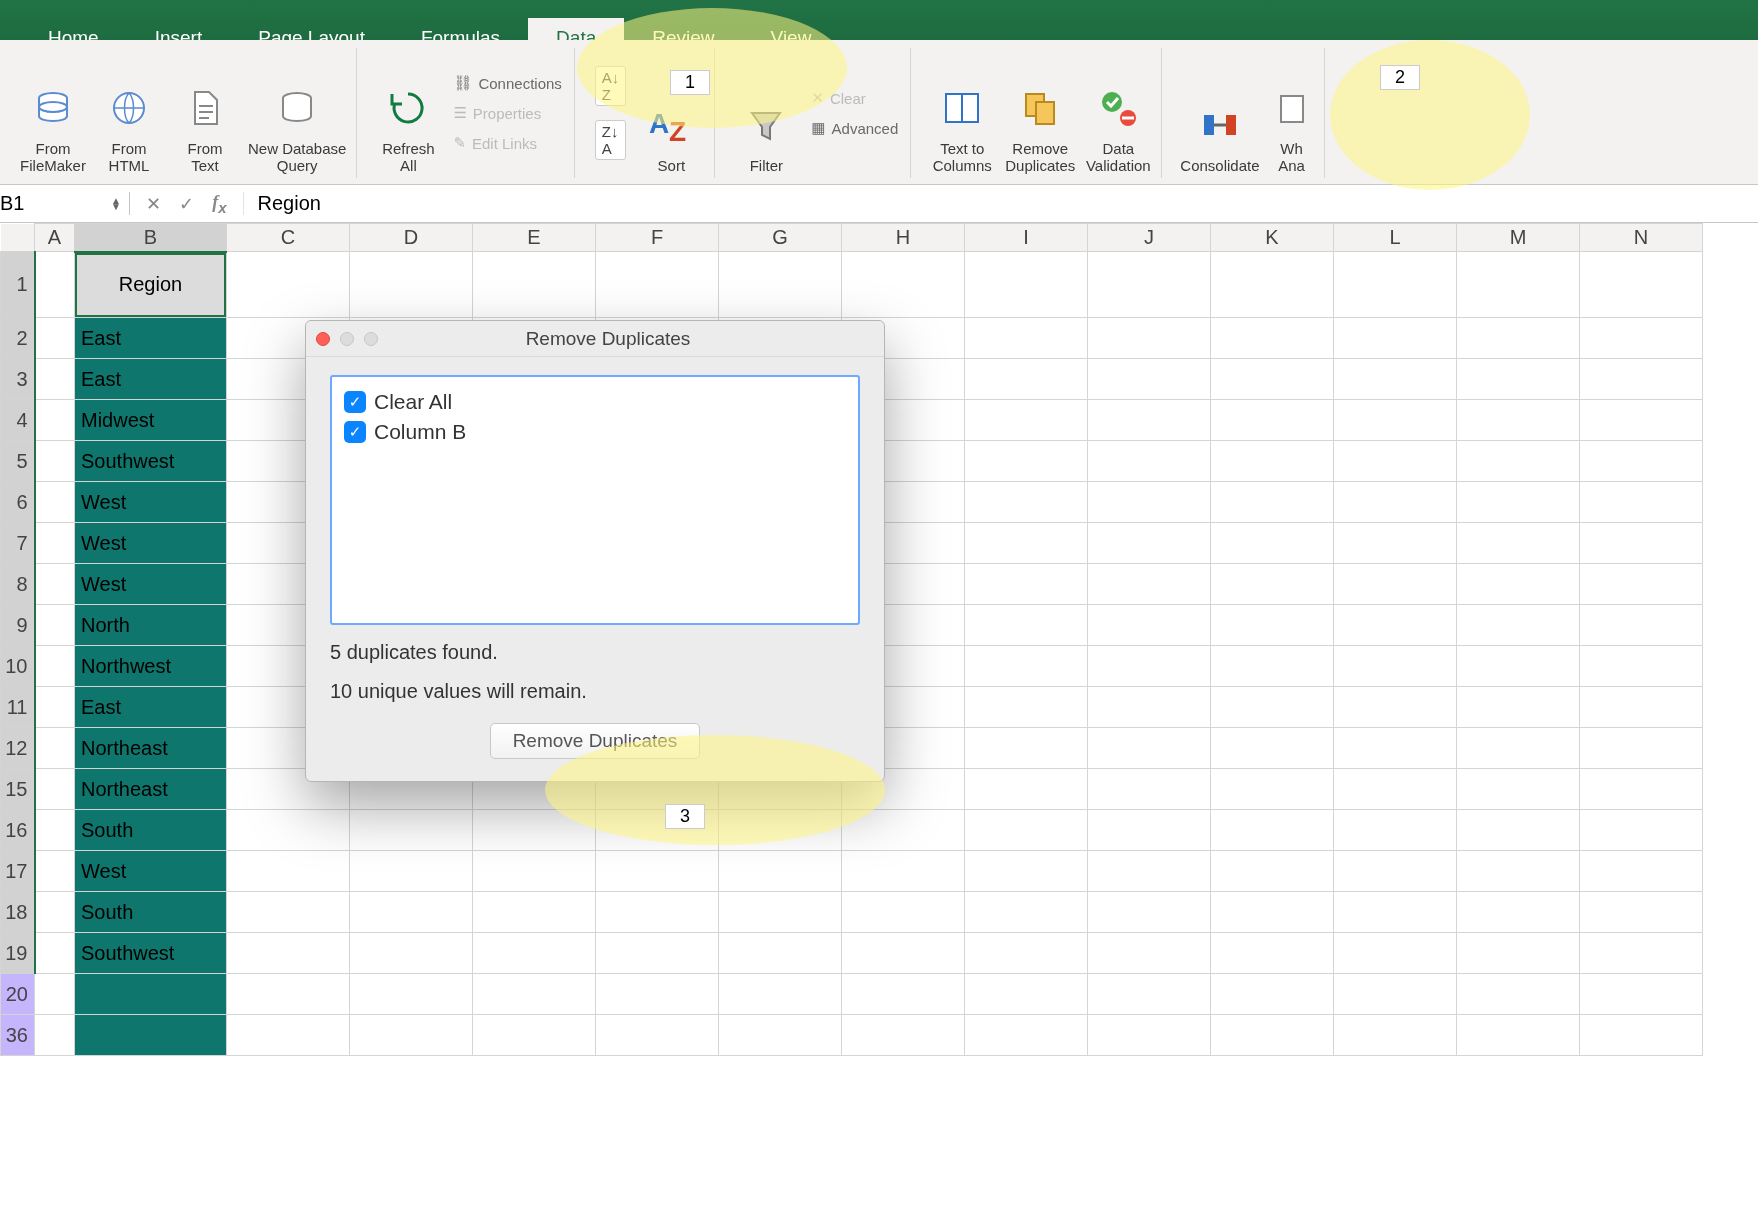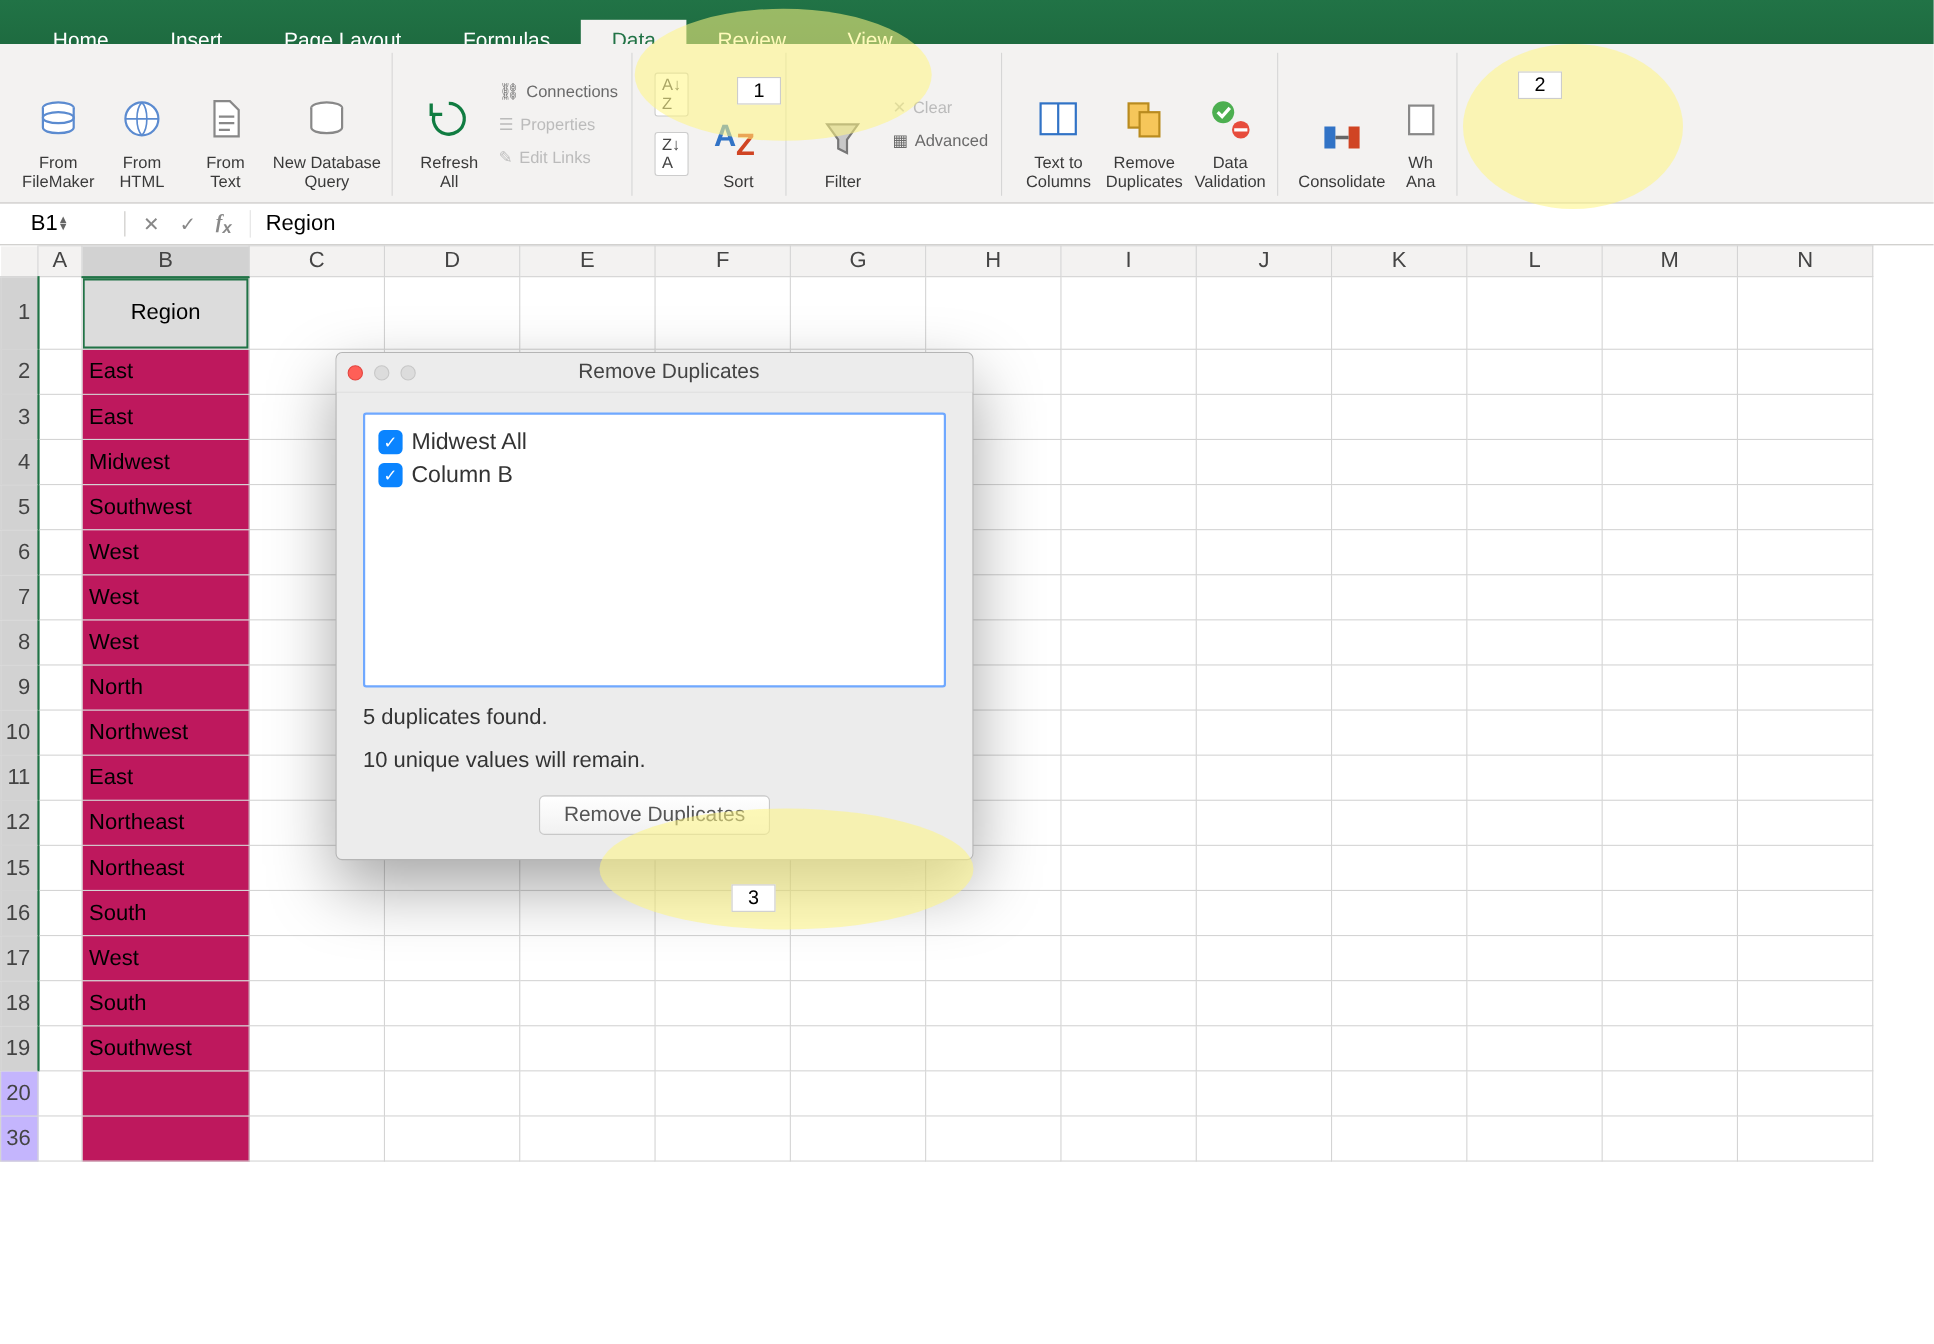--- a/index.html
+++ b/index.html
@@ -13,41 +13,41 @@
   
   .ribbon { display: flex; align-items: flex-end; background: #f3f2f1; height: 145px; border-bottom: 1px solid #c8c6c4; padding: 8px 10px 6px 10px; gap: 8px; position: relative; }
   .ribbon .group { display: flex; align-items: flex-end; gap: 6px; padding: 0 8px; border-right: 1px solid #d6d6d6; height: 100%; }
   .tool { display: flex; flex-direction: column; align-items: center; justify-content: flex-start; font-size: 15px; color: #3a3a3a; text-align: center; line-height: 1.15; padding: 4px 2px; cursor: pointer; min-width: 70px; }
   .tool .icon { width: 44px; height: 44px; margin: 8px 0 10px 0; display: flex; align-items: center; justify-content: center; }
   .mini-row { display: flex; align-items: center; font-size: 15px; color: #6a6a6a; gap: 6px; padding: 2px 0; }
   .mini-stack { display: flex; flex-direction: column; justify-content: center; height: 100%; gap: 8px; padding: 0 4px; font-size: 15px; color: #444; }
 
   
   .formula-bar { display: flex; align-items: center; height: 38px; border-bottom: 1px solid #c8c6c4; }
-  .name-box { width: 114px; border-right: 1px solid #c8c6c4; display: flex; align-items: center; padding: 0 8px 0 28px; font-size: 20px; }
+  .name-box { width: 130px; border-right: 1px solid #c8c6c4; display: flex; align-items: center; justify-content: space-between; padding: 0 8px 0 0; font-size: 20px; }
   .spinners { display:flex; flex-direction:column; font-size:10px; color:#666; line-height:0.6;}
   .fb-controls { display: flex; align-items: center; gap: 18px; padding: 0 16px; color: #888; font-size: 18px; border-right: 1px solid #e3e3e3;}
   .fx { font-style: italic; font-family: Georgia, serif; font-size: 18px; font-weight: bold; }
   .formula-input { flex: 1; padding: 0 14px; font-size: 20px; }
 
   
   .grid-wrap { position: relative; }
   table.sheet { border-collapse: collapse; table-layout: fixed; }
   table.sheet th, table.sheet td { border: 1px solid #d4d4d4; font-size: 20px; font-weight: 400; }
   table.sheet .corner { width: 34px; height: 28px; background: #f3f2f1; border-top:none; border-left:none;}
   table.sheet th.colh { background: #f3f2f1; height: 28px; font-weight: 400; color: #444; }
   table.sheet th.colh.sel { background: #d2d2d2; border-bottom: 2px solid #217346; }
   table.sheet th.rowh { background: #c4b5fd; width: 34px; text-align: right; padding-right: 6px; font-weight: 400; color:#444;}
   table.sheet th.rowh.sel { background: #d2d2d2; border-right: 2px solid #217346; }
   table.sheet td { height: 41px; padding: 0 6px; }
   .colA { width: 40px; }
   .colB { width: 152px; }
   .colStd { width: 123px; }
 
-  .sel-col td.cB { background: #be185d; outline: 0; }
+  .sel-col td.cB { background: #0f766e; outline: 0; }
   .header-cell { background: #dcdcdc !important; font-weight: 700; text-align: center; font-size: 23px; }
   .sel-outline { box-shadow: inset 0 0 0 2px #217346; }
 
   
   .dialog { position: absolute; left: 305px; top: 320px; width: 580px; background: #ececec; border: 1px solid #b5b5b5; border-radius: 6px; box-shadow: 0 25px 60px rgba(0,0,0,0.35); }
   .titlebar { display: flex; align-items: center; height: 36px; padding: 0 10px; border-bottom: 1px solid #d9d9d9; border-radius: 6px 6px 0 0; background:#ececec;}
   .traffic { display: flex; gap: 10px; margin-right: 14px; }
   .dot { width: 14px; height: 14px; border-radius: 50%; }
   .dot.red { background: #ff5f57; border:1px solid #e24640;}
   .dot.grey { background: #dcdcdc; border:1px solid #c7c7c7;}
@@ -619,21 +619,21 @@
       <div class="dot red"></div>
       <div class="dot grey"></div>
       <div class="dot grey"></div>
     </div>
     <div class="dlg-title">Remove Duplicates</div>
   </div>
   <div class="dlg-body">
     <div class="listbox">
       <div class="chk-row">
         <span class="chk">✓</span>
-        <span>Midwest All</span>
+        <span>Clear All</span>
       </div>
       <div class="chk-row">
         <span class="chk">✓</span>
         <span>Column B</span>
       </div>
     </div>
     <div class="info-line">5 duplicates found.</div>
     <div class="info-line">10 unique values will remain.</div>
     <button class="dlg-btn">Remove Duplicates</button>
   </div>

